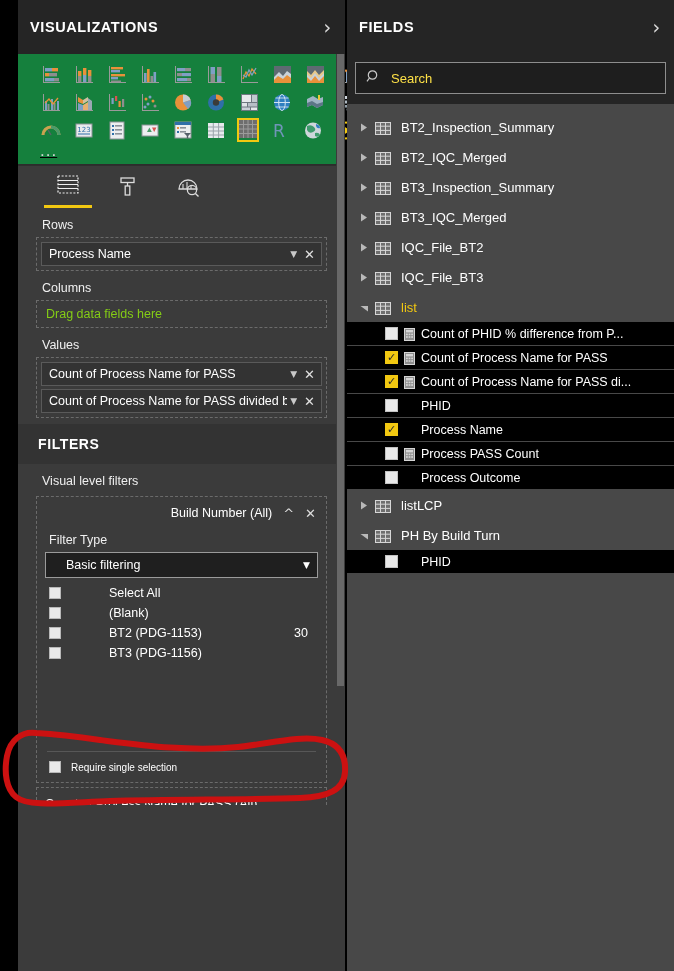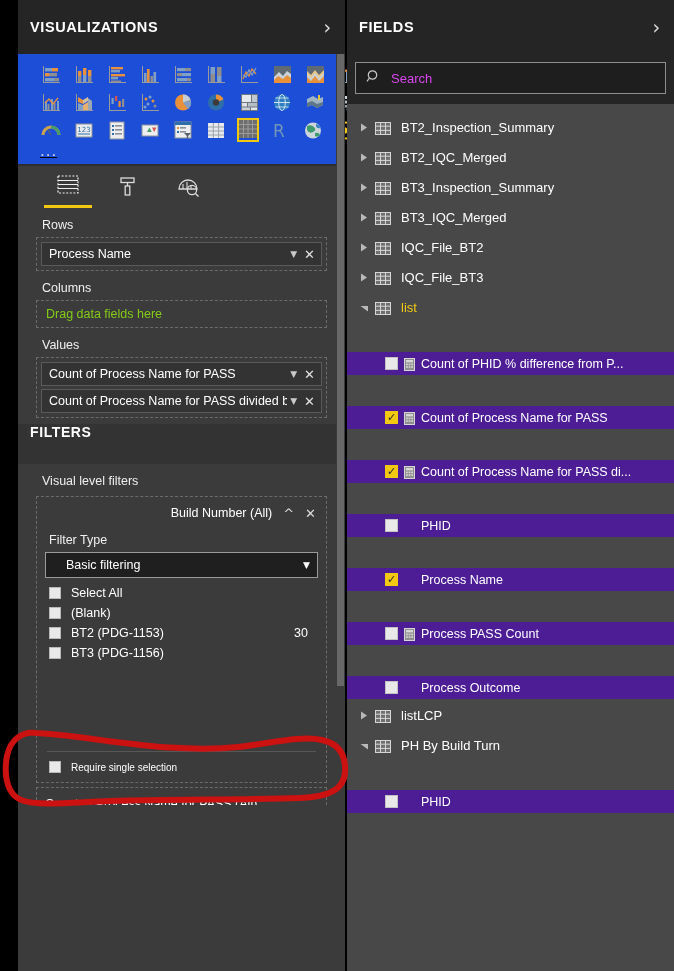--- a/index.html
+++ b/index.html
@@ -47,21 +47,21 @@
   .chev-right {
     color: #d8d8d8;
     font-size: 19px;
     line-height: 1;
     cursor: pointer;
     font-family: "DejaVu Sans", sans-serif;
   }
 
   
   .gallery {
-    background: #1d4ed8;
+    background: #15803d;
     padding: 8px 0 2px 0;
     text-decoration: underline;
   }
   .gallery-row {
     display: flex;
     padding-left: 21px;
     margin-bottom: 4px;
   }
   .vicon {
     width: 24px;
@@ -169,22 +169,22 @@
   .placeholder-box span {
     color: #84cc16;
     font-size: 12.5px;
   }
 
   
   .filters-header {
     background: #333333;
     height: 40px;
     display: flex;
-    align-items: flex-start;
-    padding-left: 12px;
+    align-items: center;
+    padding-left: 20px;
     margin-top: 6px;
   }
   .filters-header .ft {
     color: #ffffff;
     font-size: 14px;
     font-weight: bold;
     letter-spacing: 0.6px;
   }
   .filters-body {
     background: #3b3b3b;
@@ -246,20 +246,21 @@
     font-size: 9px;
     font-family: "DejaVu Sans", sans-serif;
   }
 
   .opt-row {
     display: flex;
     align-items: center;
     height: 20px;
     padding-left: 4px;
     cursor: pointer;
+    gap: 38px;
   }
   .cb {
     width: 12px;
     height: 12px;
     background: #e9e9e9;
     border: 1px solid #b8b8b8;
     box-sizing: border-box;
     margin-right: 10px;
     flex: 0 0 auto;
   }
@@ -341,21 +342,21 @@
   .search-box {
     background: #1e1e1e;
     border: 1px solid #8e8e8e;
     height: 30px;
     display: flex;
     align-items: center;
     padding-left: 10px;
     cursor: text;
   }
   .search-box .s-ph {
-    color: #d946ef;
+    color: #fde047;
     font-size: 13px;
     margin-left: 10px;
   }
   .tables {
     padding-top: 8px;
   }
   .table-row {
     display: flex;
     align-items: center;
     height: 30px;
@@ -376,28 +377,27 @@
     margin: 0 10px 0 4px;
     flex: 0 0 auto;
   }
   .table-row .tname {
     color: #ffffff;
     font-size: 13px;
   }
   .table-row.highlight .tname { color: #f2c811; }
 
   .field-row {
-    background: #4c1d95;
+    background: #000000;
     border-bottom: 1px solid #484848;
     height: 23px;
     display: flex;
     align-items: center;
     padding-left: 38px;
     cursor: pointer;
-    margin-top: 30px;
   }
   .field-row .fcb {
     width: 13px;
     height: 13px;
     background: #e9e9e9;
     border: 1px solid #c2c2c2;
     box-sizing: border-box;
     margin-right: 6px;
     flex: 0 0 auto;
     display: flex;

